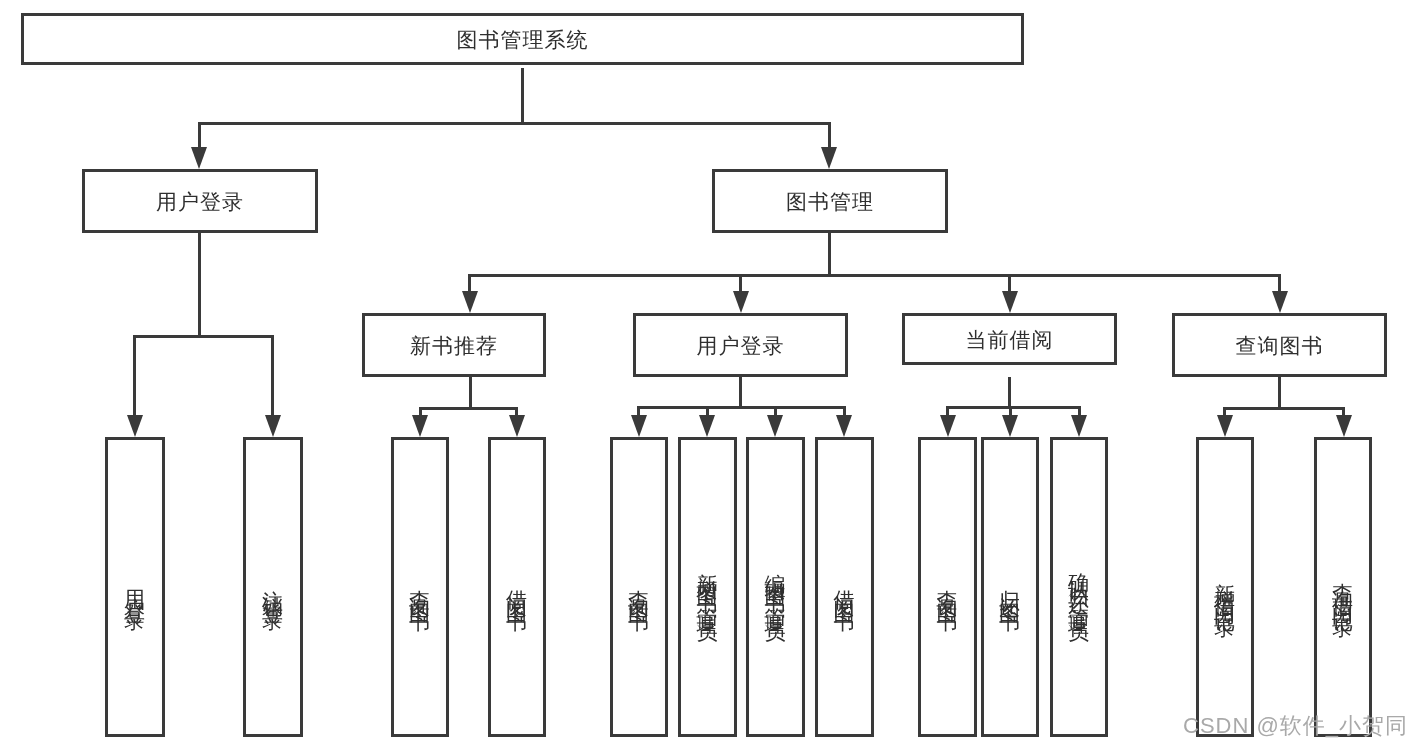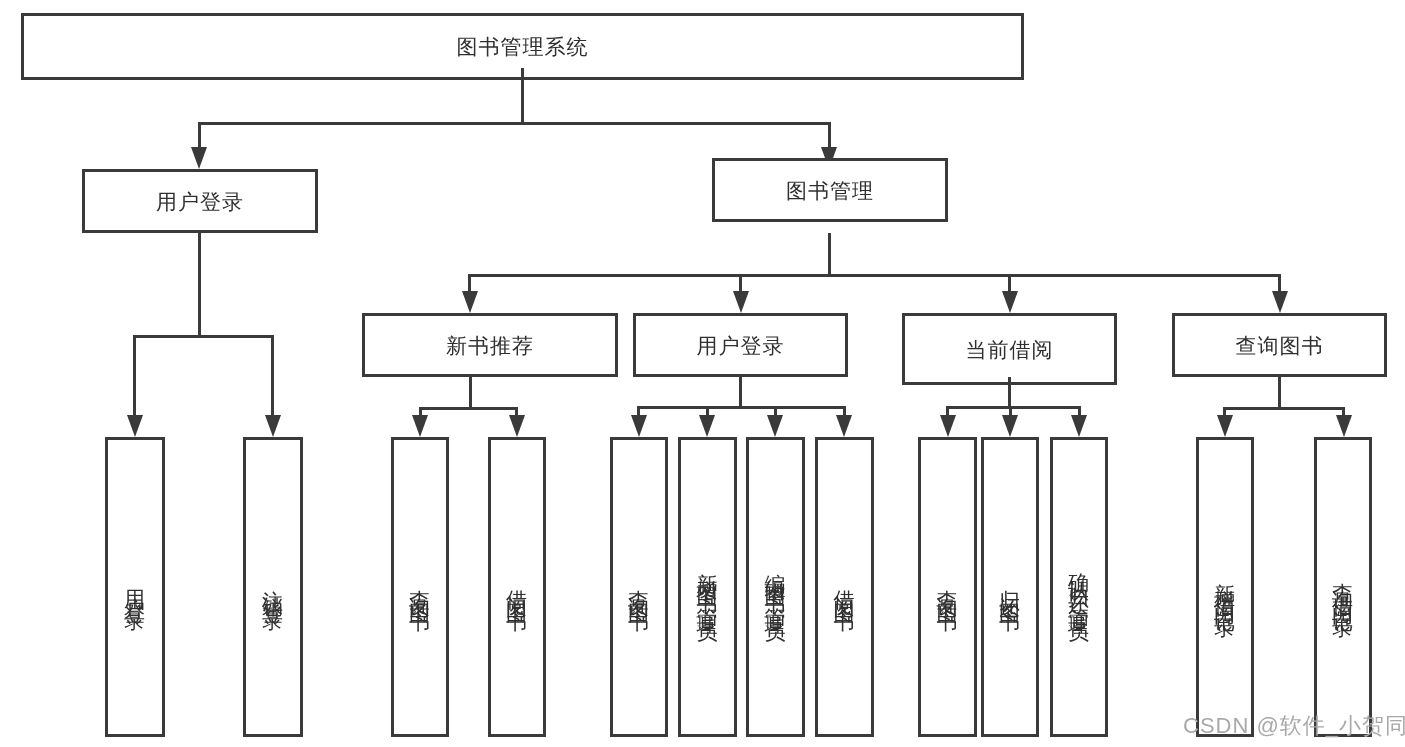--- a/index.html
+++ b/index.html
@@ -35,53 +35,53 @@
   .watermark{
     position:absolute;left:1183px;top:711px;font-size:22px;
     color:var(--watermark);letter-spacing:1px;white-space:nowrap;z-index:5;
   }
 </style>
 </head>
 <body>
 
 <div class="canvas">
 
-  <div class="box" style="left:21px;top:13px;width:1003px;height:67px;">图书管理系统</div>
+  <div class="box" style="left:21px;top:13px;width:1003px;height:52px;">图书管理系统</div>
 
   <div class="vline" style="left:521px;top:68px;height:54px;"></div>
   <div class="hline" style="left:198px;top:122px;width:633px;"></div>
   <div class="vline" style="left:198px;top:122px;height:27px;"></div>
   <div class="arrow" style="left:191px;top:147px;"></div>
   <div class="vline" style="left:828px;top:122px;height:27px;"></div>
   <div class="arrow" style="left:821px;top:147px;"></div>
 
   <div class="box" style="left:82px;top:169px;width:236px;height:64px;">用户登录</div>
-  <div class="box" style="left:712px;top:158px;width:236px;height:64px;">图书管理</div>
+  <div class="box" style="left:712px;top:169px;width:236px;height:64px;">图书管理</div>
 
   <div class="vline" style="left:198px;top:233px;height:102px;"></div>
   <div class="hline" style="left:133px;top:335px;width:141px;"></div>
   <div class="vline" style="left:133px;top:335px;height:82px;"></div>
   <div class="arrow" style="left:127px;top:415px;"></div>
   <div class="vline" style="left:271px;top:335px;height:82px;"></div>
   <div class="arrow" style="left:265px;top:415px;"></div>
 
   <div class="vline" style="left:828px;top:233px;height:41px;"></div>
   <div class="hline" style="left:468px;top:274px;width:813px;"></div>
   <div class="vline" style="left:468px;top:274px;height:19px;"></div>
   <div class="arrow" style="left:462px;top:291px;"></div>
   <div class="vline" style="left:739px;top:274px;height:19px;"></div>
   <div class="arrow" style="left:733px;top:291px;"></div>
   <div class="vline" style="left:1008px;top:274px;height:19px;"></div>
   <div class="arrow" style="left:1002px;top:291px;"></div>
   <div class="vline" style="left:1278px;top:274px;height:19px;"></div>
   <div class="arrow" style="left:1272px;top:291px;"></div>
 
-  <div class="box" style="left:362px;top:313px;width:256px;height:64px;">新书推荐</div>
+  <div class="box" style="left:362px;top:313px;width:184px;height:64px;">新书推荐</div>
   <div class="box" style="left:633px;top:313px;width:215px;height:64px;">用户登录</div>
-  <div class="box" style="left:902px;top:313px;width:215px;height:72px;">当前借阅</div>
+  <div class="box" style="left:902px;top:313px;width:215px;height:52px;">当前借阅</div>
   <div class="box" style="left:1172px;top:313px;width:215px;height:64px;">查询图书</div>
 
   <div class="vline" style="left:469px;top:377px;height:30px;"></div>
   <div class="hline" style="left:419px;top:407px;width:99px;"></div>
   <div class="vline" style="left:419px;top:407px;height:10px;"></div>
   <div class="arrow" style="left:412px;top:415px;"></div>
   <div class="vline" style="left:515px;top:407px;height:10px;"></div>
   <div class="arrow" style="left:509px;top:415px;"></div>
 
   <div class="vline" style="left:739px;top:377px;height:29px;"></div>

